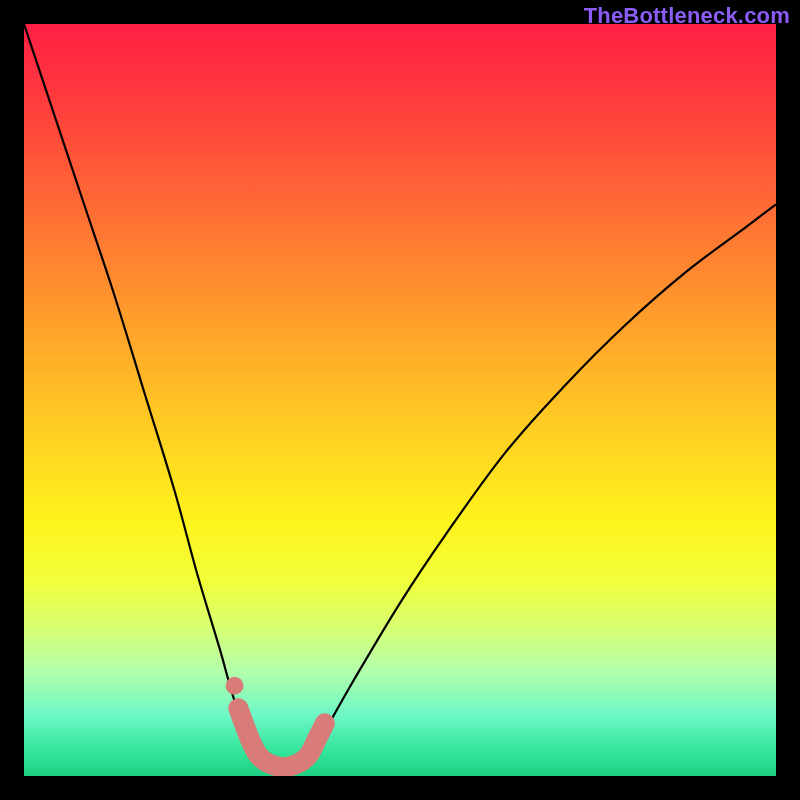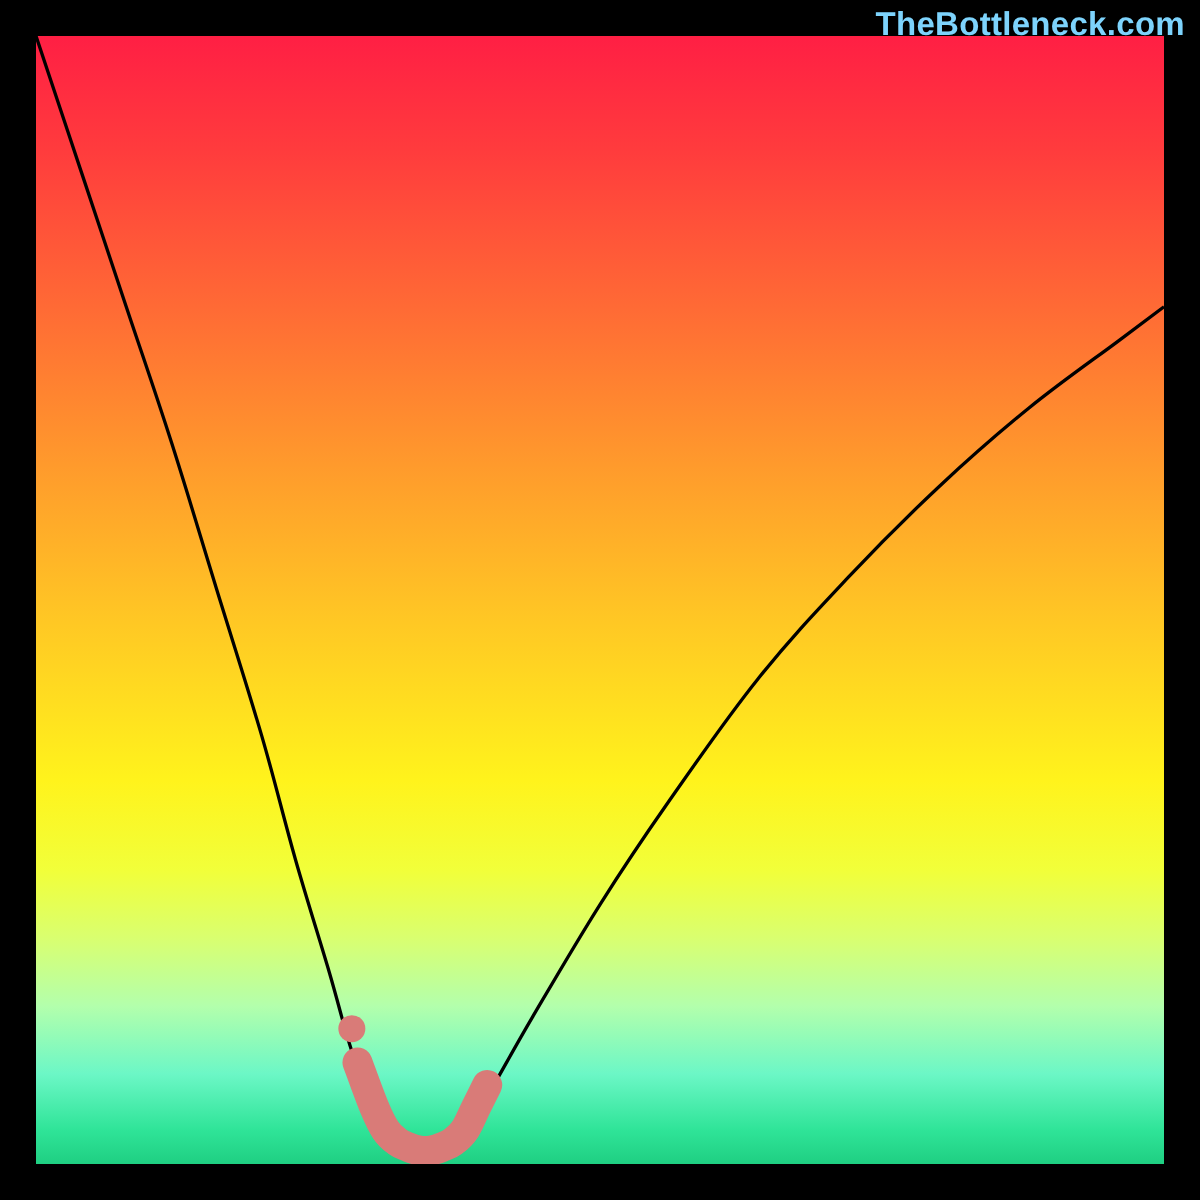--- a/index.html
+++ b/index.html
@@ -30,21 +30,21 @@
       #6cf7c6 92%,
       #2fe498 97%,
       #1fcf82 100%);
   }
   .watermark {
     position: absolute;
     top: 3px;
     right: 10px;
     font-size: 22px;
     font-weight: 600;
-    color: #7dd3fc;
+    color: #8b5cf6;
     letter-spacing: 0.2px;
   }
   svg.plot {
     position: absolute;
     left: 0;
     top: 0;
     width: 752px;
     height: 752px;
   }
 </style>

